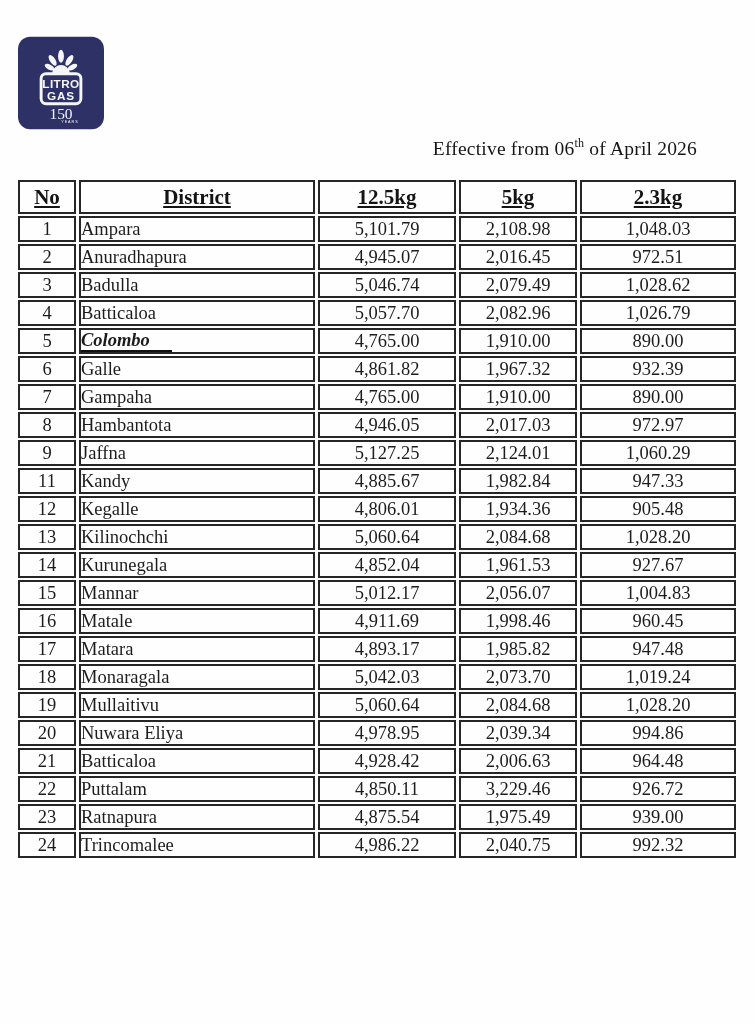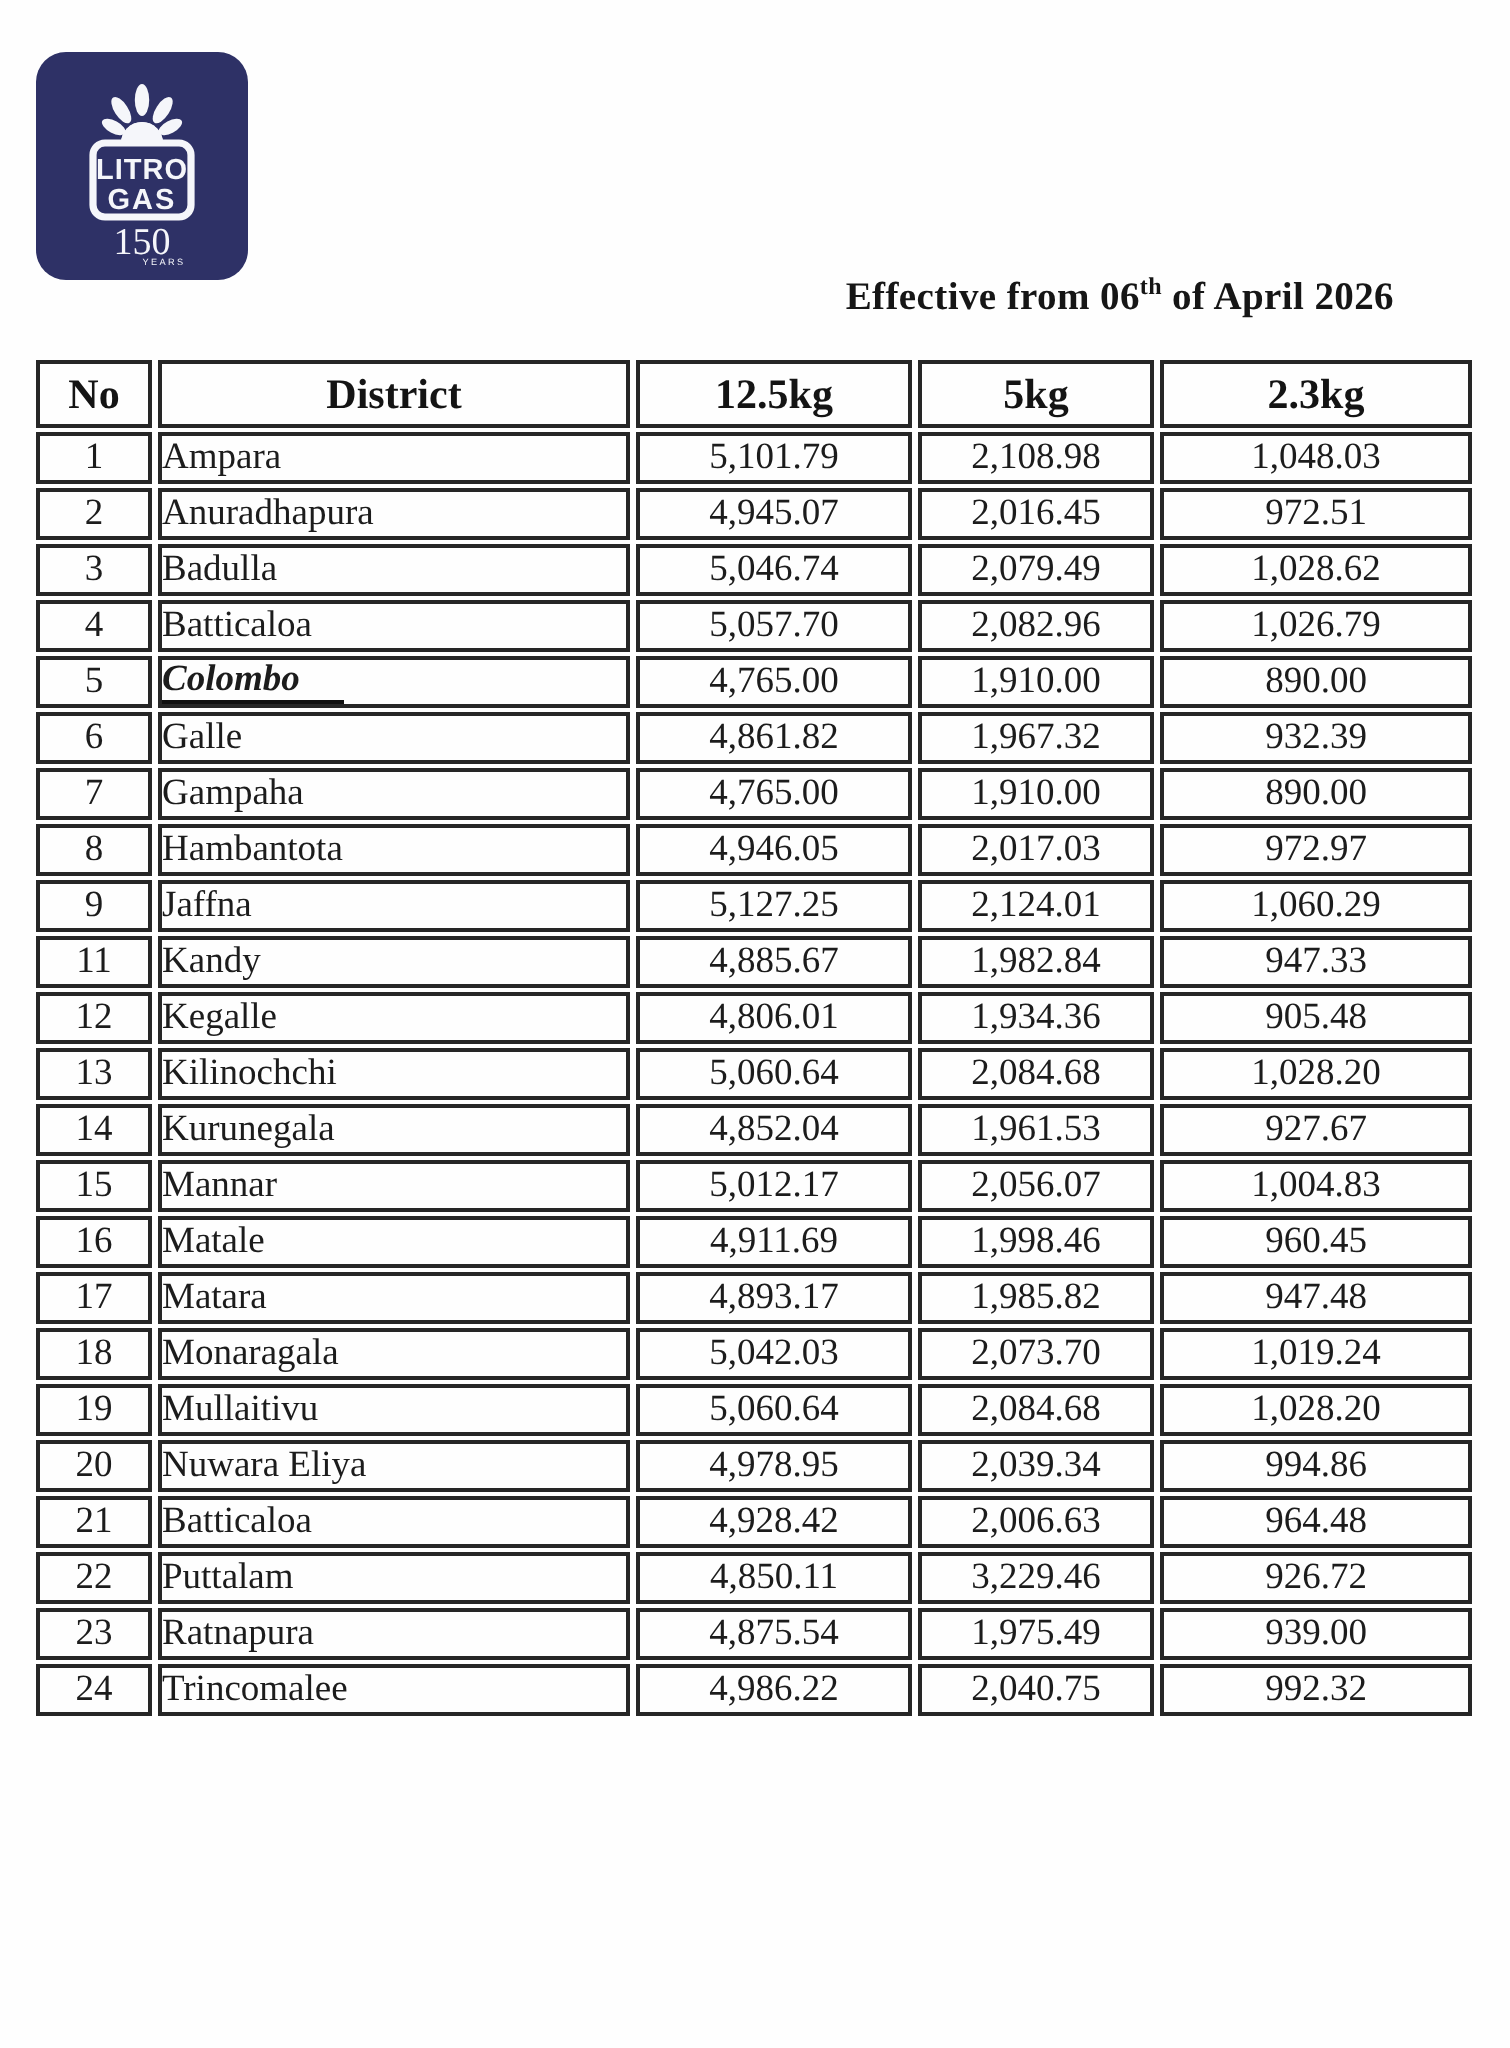--- a/index.html
+++ b/index.html
@@ -9,28 +9,28 @@
     font-family: "Liberation Serif", "DejaVu Serif", serif;
     color: #1c1c1c;
     overflow: hidden;
     position: relative;
   }
   .page { position: relative; width: 755px; height: 1024px; background: #fefefe; }
 
   
   .logo {
     position: absolute; left: 18px; top: 26px;
-    width: 106px; height: 114px;
+    width: 86px; height: 114px;
   }
   .logo svg { display: block; width: 100%; height: 100%; }
 
   
   .effective-note {
     position: absolute; top: 136px; right: 58px;
-    font-weight: bold; font-size: 19.5px;
+    font-weight: normal; font-size: 19.5px;
     letter-spacing: 0.2px;
     color: #161616;
     white-space: nowrap;
   }
   .effective-note sup { font-size: 12px; vertical-align: super; }
 
   
   .table-wrap { position: absolute; left: 15px; top: 178px; width: 724px; }
   table.price-table {
     width: 100%;
@@ -43,20 +43,21 @@
     background: #fefefe;
     overflow: hidden;
     white-space: nowrap;
   }
   table.price-table th {
     height: 34px;
     font-size: 21px;
     font-weight: bold;
     text-align: center;
     color: #141414;
+    text-decoration: underline;
   }
   table.price-table td {
     height: 26px;
     font-size: 18.5px;
     text-align: center;
     color: #1c1c1c;
     padding: 0 2px;
   }
   table.price-table td.district {
     text-align: left;

